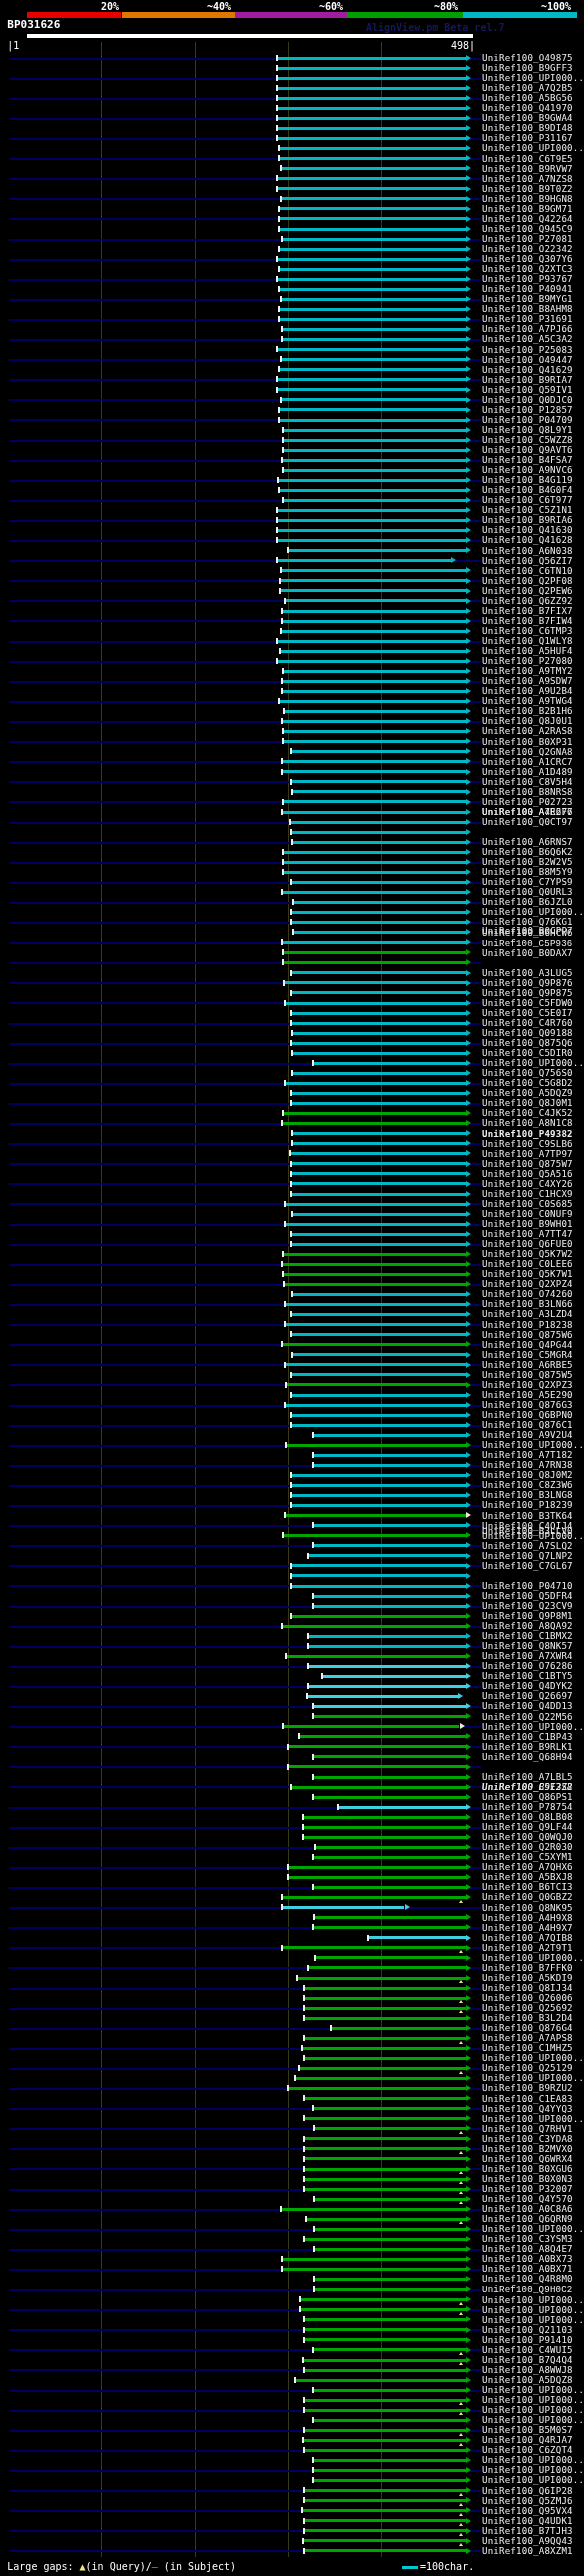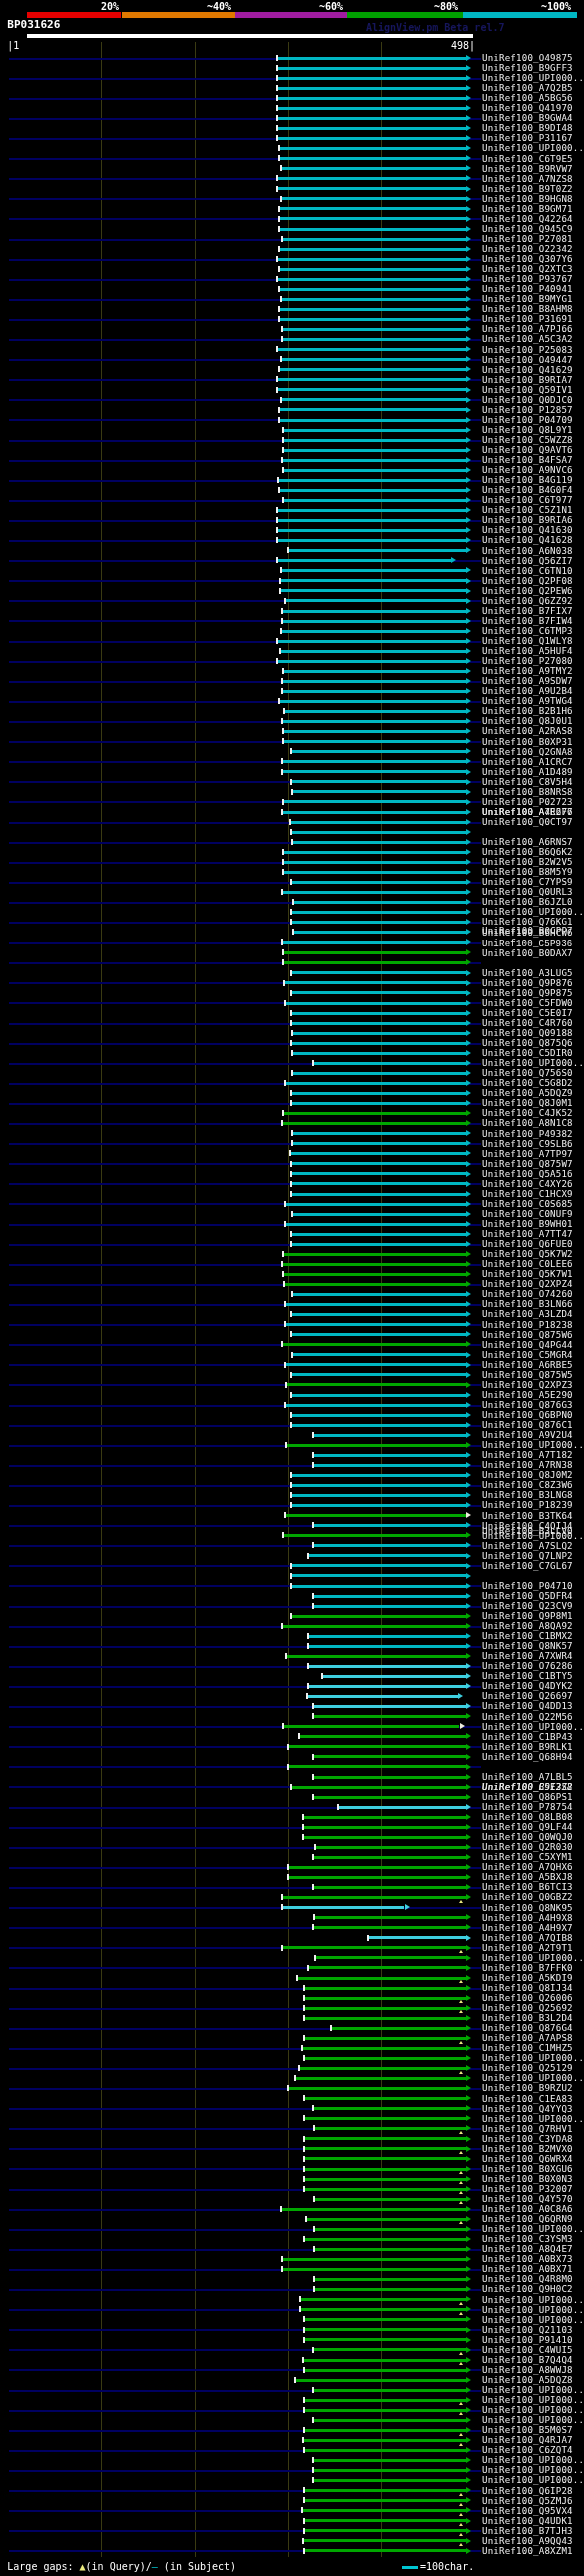--- a/index.html
+++ b/index.html
@@ -751,21 +751,21 @@
         <div class="leader" style="left: 9.1px; width: 472px; top: 1123px;"></div>
         <div class="bar" style="left: 282px; width: 184px; top: 1122px; background: rgb(0, 166, 0);"></div>
         <div class="tick" style="left: 281px; top: 1120px;"></div>
         <div class="arrow" style="left: 466px; top: 1120px; border-left: 5.5px solid rgb(0, 166, 0);"></div>
         <div class="hit-label" style="top: 1118px;">UniRef100_A8N1C8</div>
       </div>
       <div>
         <div class="bar" style="left: 292px; width: 175px; top: 1132px; background: rgb(0, 183, 195);"></div>
         <div class="tick" style="left: 291px; top: 1130px;"></div>
         <div class="arrow" style="left: 466px; top: 1130px; border-left: 5.5px solid rgb(0, 183, 195);"></div>
-        <div class="hit-label" style="top: 1129px;">UniRef100_P49382</div>
+        <div class="hit-label" style="top: 1129px; font-weight: bold;">UniRef100_P49382</div>
       </div>
       <div>
         <div class="leader" style="left: 9.1px; width: 472px; top: 1143px;"></div>
         <div class="bar" style="left: 292px; width: 175px; top: 1142px; background: rgb(0, 183, 195);"></div>
         <div class="tick" style="left: 291px; top: 1140px;"></div>
         <div class="arrow" style="left: 466px; top: 1140px; border-left: 5.5px solid rgb(0, 183, 195);"></div>
         <div class="hit-label" style="top: 1139px;">UniRef100_C9SLB6</div>
       </div>
       <div>
         <div class="bar" style="left: 290px; width: 176px; top: 1152px; background: rgb(0, 183, 195);"></div>
@@ -1513,21 +1513,21 @@
         <div class="bar" style="left: 313px; width: 153px; top: 2278px; background: rgb(0, 166, 0);"></div>
         <div class="tick" style="left: 313px; top: 2276px;"></div>
         <div class="arrow" style="left: 466px; top: 2276px; border-left: 5.5px solid rgb(0, 166, 0);"></div>
         <div class="hit-label" style="top: 2274px;">UniRef100_Q4R8M0</div>
       </div>
       <div>
         <div class="leader" style="left: 9.1px; width: 472px; top: 2289px;"></div>
         <div class="bar" style="left: 313px; width: 153px; top: 2288px; background: rgb(0, 166, 0);"></div>
         <div class="tick" style="left: 313px; top: 2286px;"></div>
         <div class="arrow" style="left: 466px; top: 2286px; border-left: 5.5px solid rgb(0, 166, 0);"></div>
-        <div class="hit-label" style="top: 2284px;">UniRef100_Q9H0C2</div>
+        <div class="hit-label" style="top: 2284px; font-family: Liberation Mono, monospace;">UniRef100_Q9H0C2</div>
       </div>
       <div>
         <div class="bar" style="left: 300px; width: 166px; top: 2298px; background: rgb(0, 166, 0);"></div>
         <div class="tick" style="left: 299px; top: 2296px;"></div>
         <div class="arrow" style="left: 466px; top: 2296px; border-left: 5.5px solid rgb(0, 166, 0);"></div>
         <div class="gapmark" style="left: 459px; top: 2302px;"></div>
         <div class="hit-label" style="top: 2295px;">UniRef100_UPI000..</div>
       </div>
       <div>
         <div class="leader" style="left: 9.1px; width: 472px; top: 2309px;"></div>

